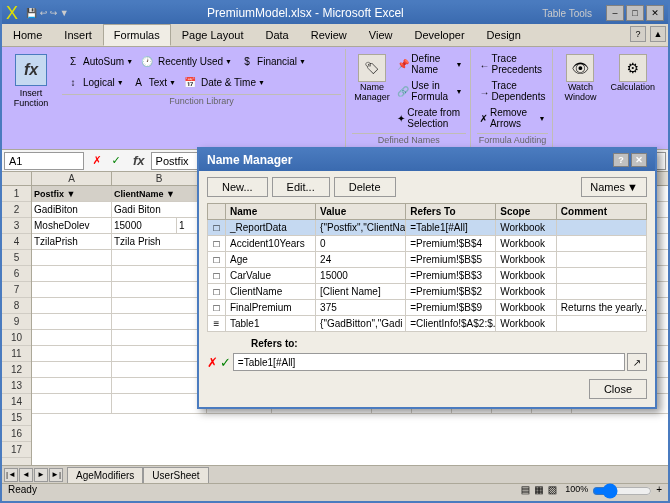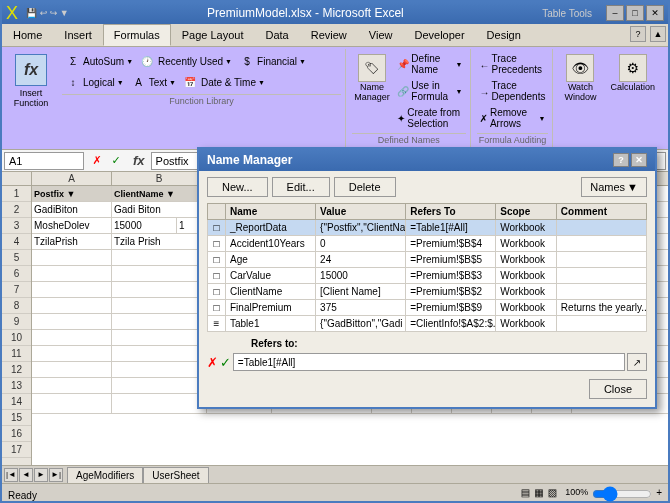--- a/index.html
+++ b/index.html
@@ -40,21 +40,21 @@
     .grid-cell { border-right: 1px solid #d0ccc4; padding: 0 2px; font-size: 10px; line-height: 16px; overflow: hidden; white-space: nowrap; }
     .grid-cell.header-cell { background: #e8e4dc; font-weight: bold; font-size: 9px; }
 
     
     .sheet-tabs { display: flex; align-items: center; background: #d4d0c8; border-top: 1px solid #aca899; height: 18px; padding: 0 2px; }
     .sheet-tab-nav { display: flex; gap: 1px; margin-right: 4px; }
     .sheet-tab-nav-btn { width: 14px; height: 14px; background: #e0ddd8; border: 1px solid #999; display: flex; align-items: center; justify-content: center; cursor: pointer; font-size: 8px; }
     .sheet-tab { padding: 2px 8px; background: #e8e4dc; border: 1px solid #999; border-bottom: none; cursor: pointer; font-size: 10px; }
 
     
-    .status-bar { background: #d4d0c8; border-top: 1px solid #aca899; height: 18px; display: flex; align-items: flex-end; padding: 0 6px; font-size: 10px; justify-content: space-between; }
+    .status-bar { background: #d4d0c8; border-top: 1px solid #aca899; height: 18px; display: flex; align-items: flex-start; padding: 0 6px; font-size: 10px; justify-content: space-between; }
 
     
     .dialog-overlay { position: absolute; top: 0; left: 0; width: 670px; height: 503px; pointer-events: none; }
     .dialog { position: absolute; top: 145px; left: 195px; width: 460px; background: #f0ede5; border: 2px solid #4a7bbf; box-shadow: 4px 4px 8px rgba(0,0,0,0.4); pointer-events: all; }
     .dialog-title { background: linear-gradient(to bottom, #4a7bbf, #3a6aaf); color: white; padding: 4px 8px; display: flex; justify-content: space-between; align-items: center; font-size: 12px; font-weight: bold; }
     .dialog-title-controls { display: flex; gap: 2px; }
     .dialog-title-btn { width: 16px; height: 14px; background: #c0c0c0; border: 1px solid #808080; font-size: 9px; display: flex; align-items: center; justify-content: center; cursor: pointer; }
     .dialog-body { padding: 6px 8px; }
     .dialog-toolbar { display: flex; gap: 4px; margin-bottom: 6px; align-items: flex-start; }
     .dialog-btn { padding: 3px 14px; background: #f0ede5; border: 1px solid #999; cursor: pointer; font-size: 11px; }

